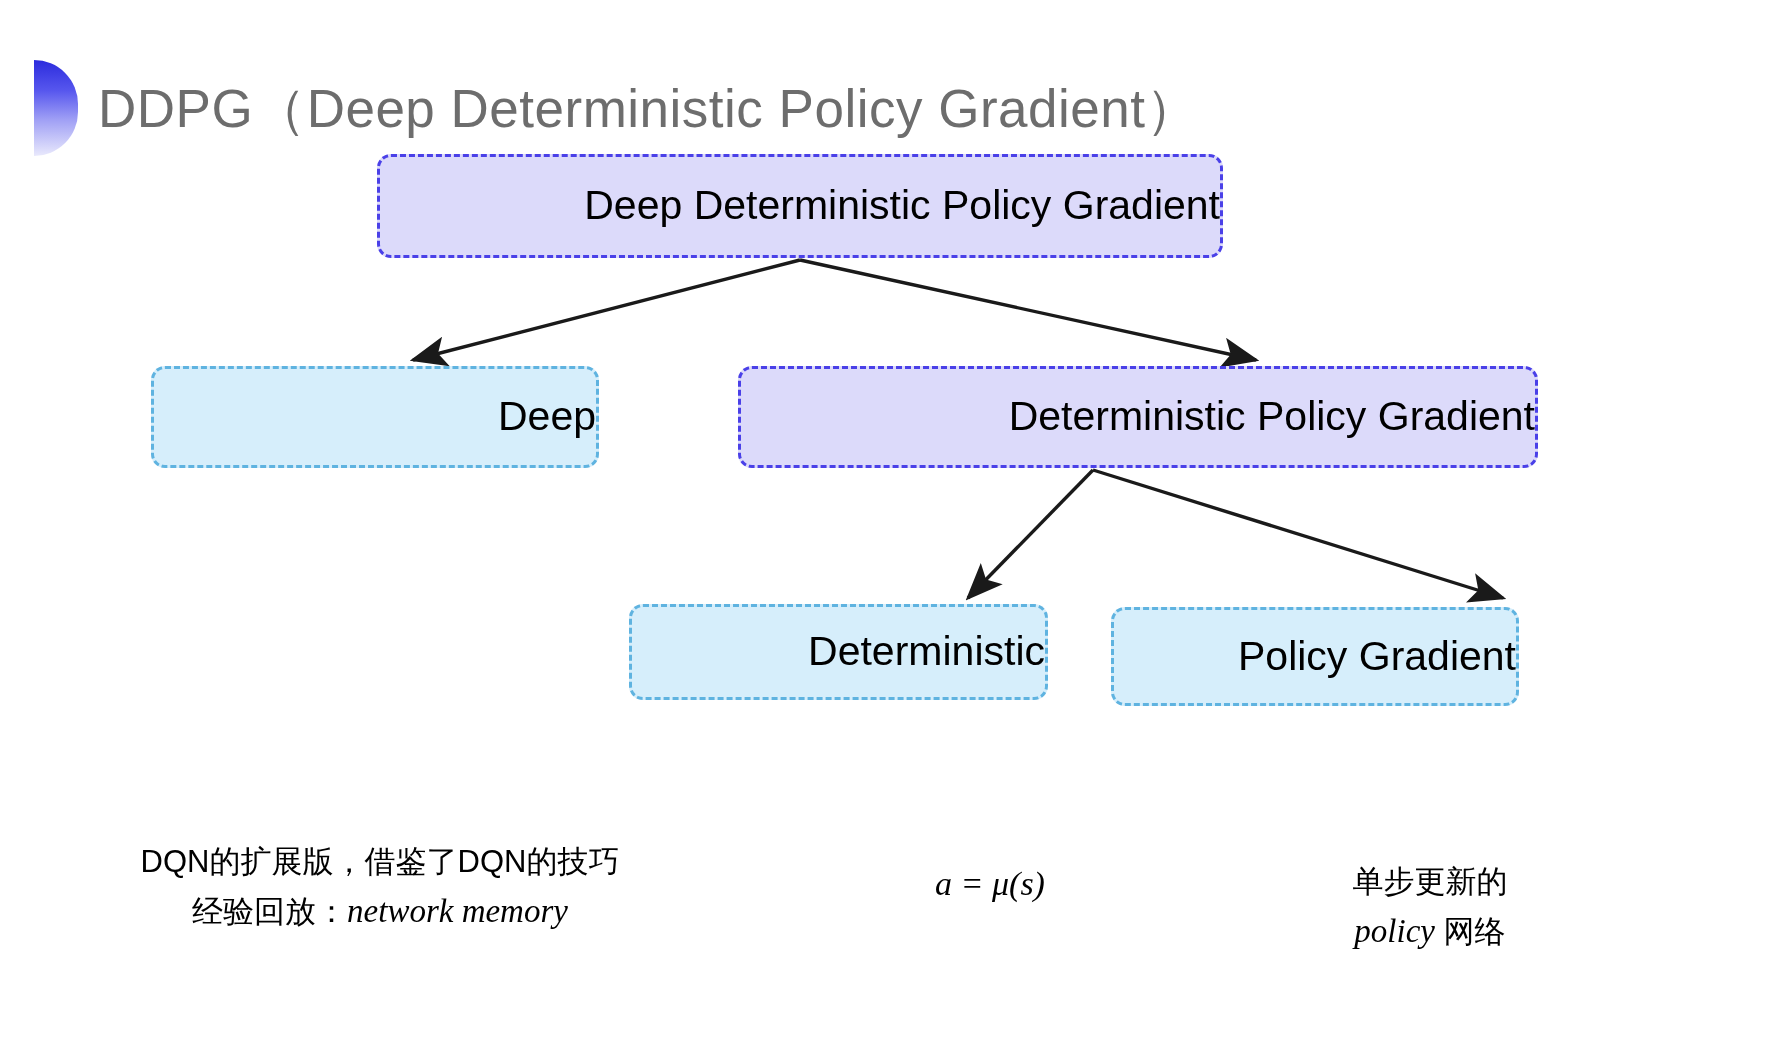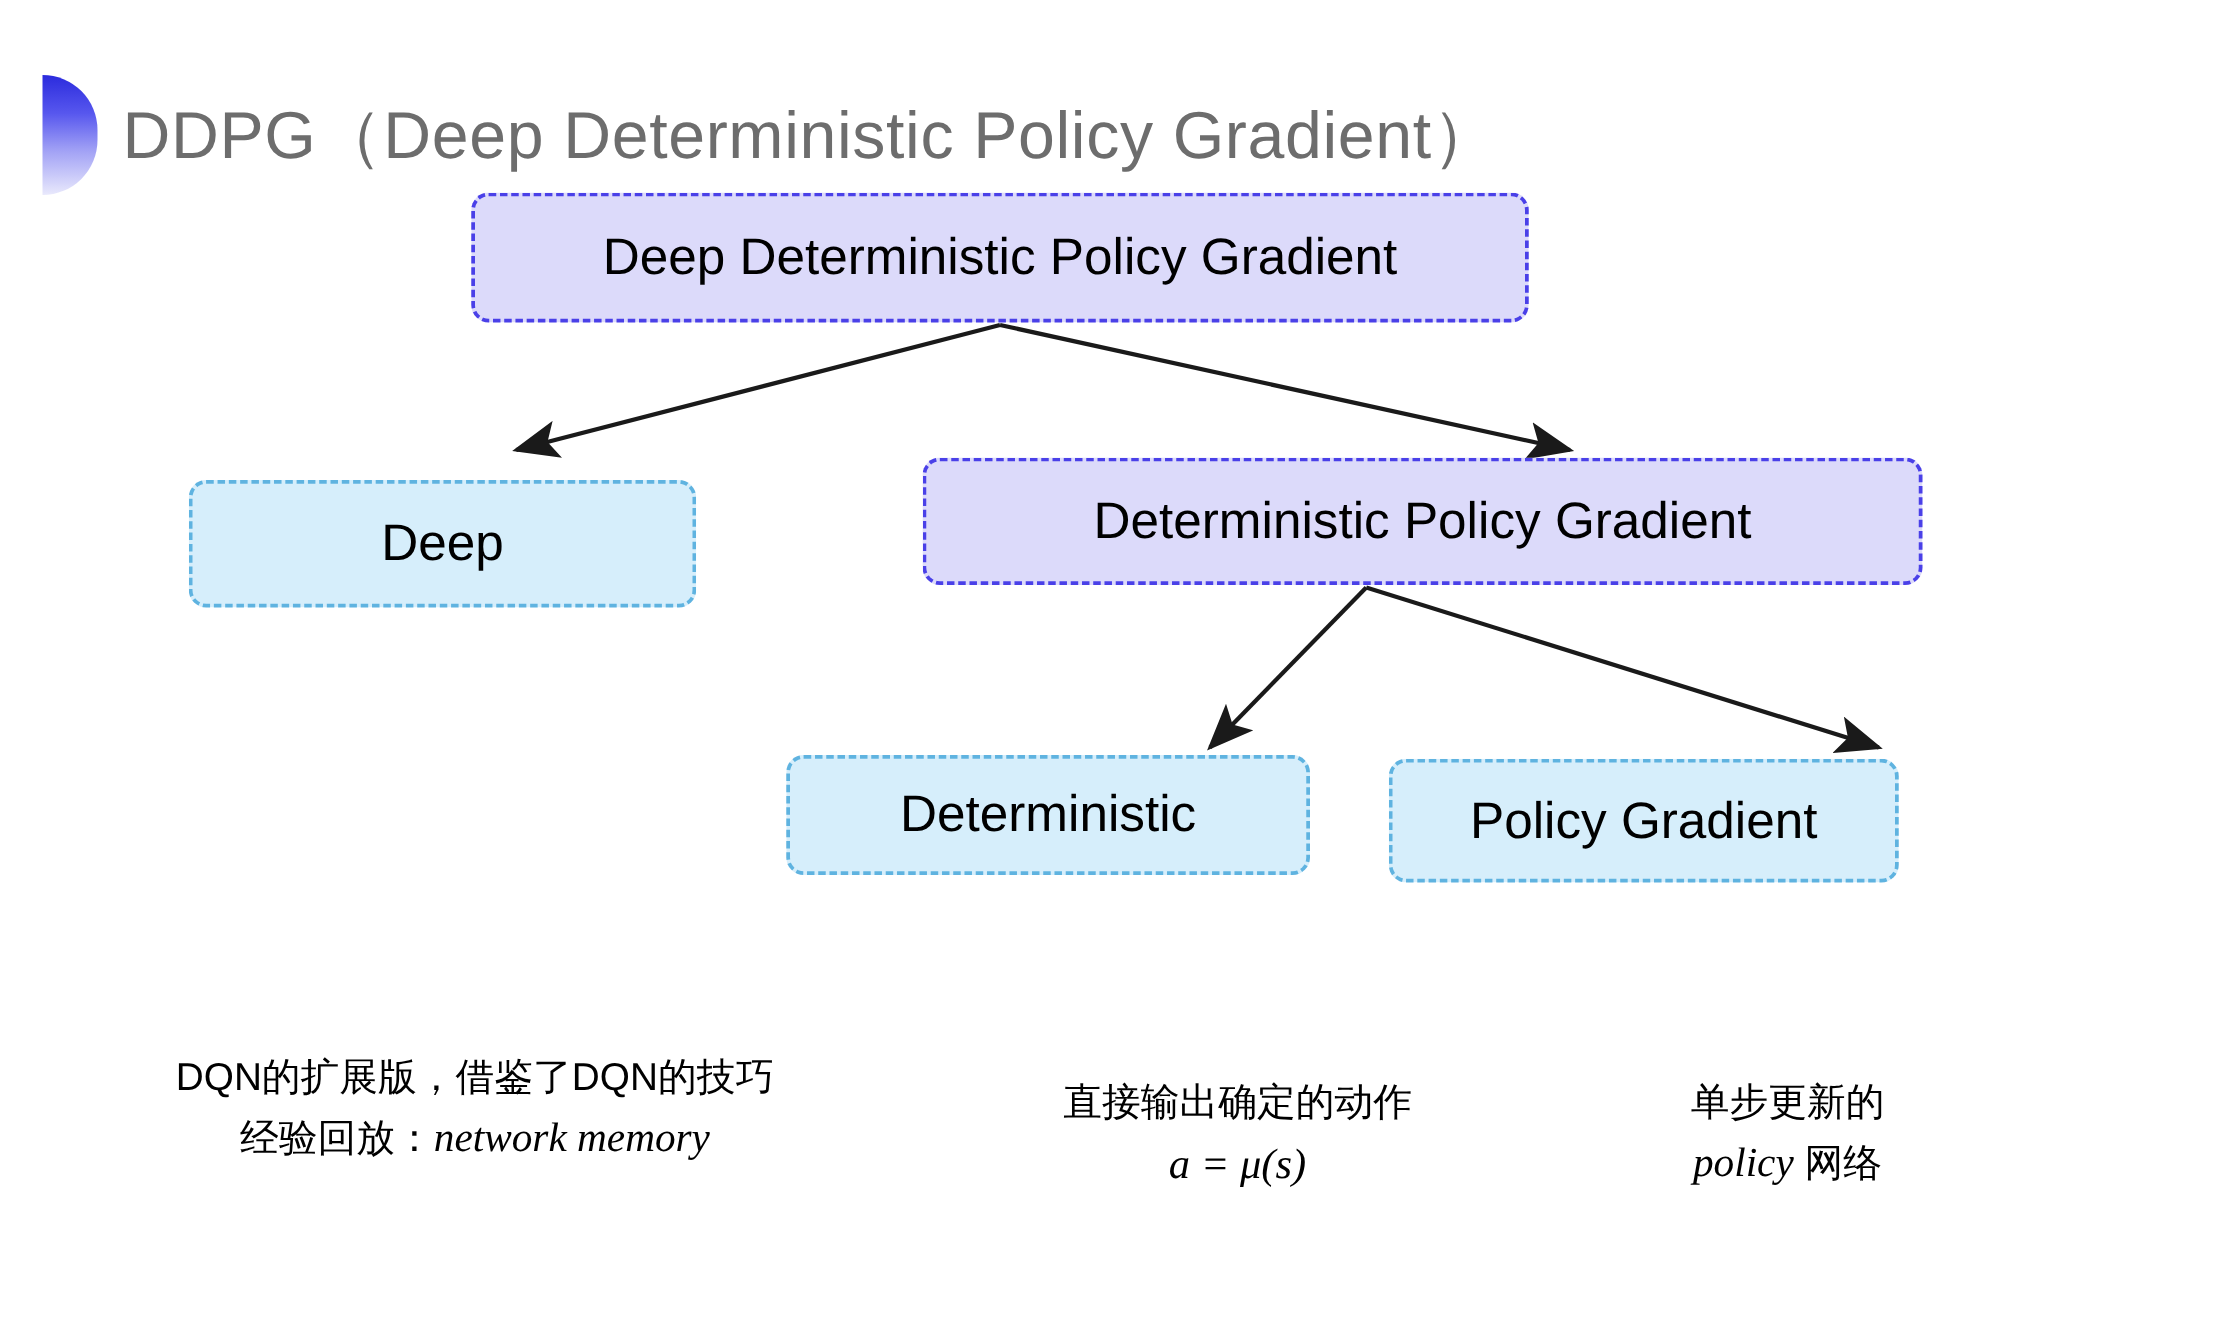--- a/index.html
+++ b/index.html
@@ -44,21 +44,21 @@
     white-space: nowrap;
     line-height: 1;
   }
 
   
   .node {
     position: absolute;
     box-sizing: border-box;
     display: flex;
     align-items: center;
-    justify-content: center;
+    justify-content: flex-end;
     border-radius: 14px;
     text-align: center;
     color: #000000;
     line-height: 1.1;
   }
   .node-purple {
     background: #dcdafa;
     border: 3px dashed #4a40e8;
   }
   .node-blue {
@@ -66,23 +66,22 @@
     border: 3px dashed #5fb3e0;
   }
 
   #node-root {
     left: 377px; top: 154px;
     width: 846px; height: 104px;
     font-size: 41px;
   }
   #node-deep {
     left: 151px; top: 366px;
-    width: 406px; height: 102px;
-    font-size: 41px;
-    margin-top: 18px;
+    width: 448px; height: 102px;
+    font-size: 41px;
   }
   #node-dpg {
     left: 738px; top: 366px;
     width: 800px; height: 102px;
     font-size: 41px;
   }
   #node-det {
     left: 629px; top: 604px;
     width: 419px; height: 96px;
     font-size: 41px;
@@ -183,21 +182,20 @@
   <div class="node node-blue" id="node-pg">
     <span>Policy Gradient</span>
   </div>
 
   <div class="caption" id="caption-deep">
     <div class="line">DQN的扩展版，借鉴了DQN的技巧</div>
     <div class="line"><span>经验回放：</span><span class="mathit">network memory</span></div>
   </div>
 
   <div class="caption" id="caption-det">
-    <div class="line">直接输出确定的动作</div>
     <div class="line formula">a = μ(s)</div>
   </div>
 
   <div class="caption" id="caption-pg">
     <div class="line">单步更新的</div>
     <div class="line"><span class="mathit">policy</span><span> 网络</span></div>
   </div>
 
 </div>
 

